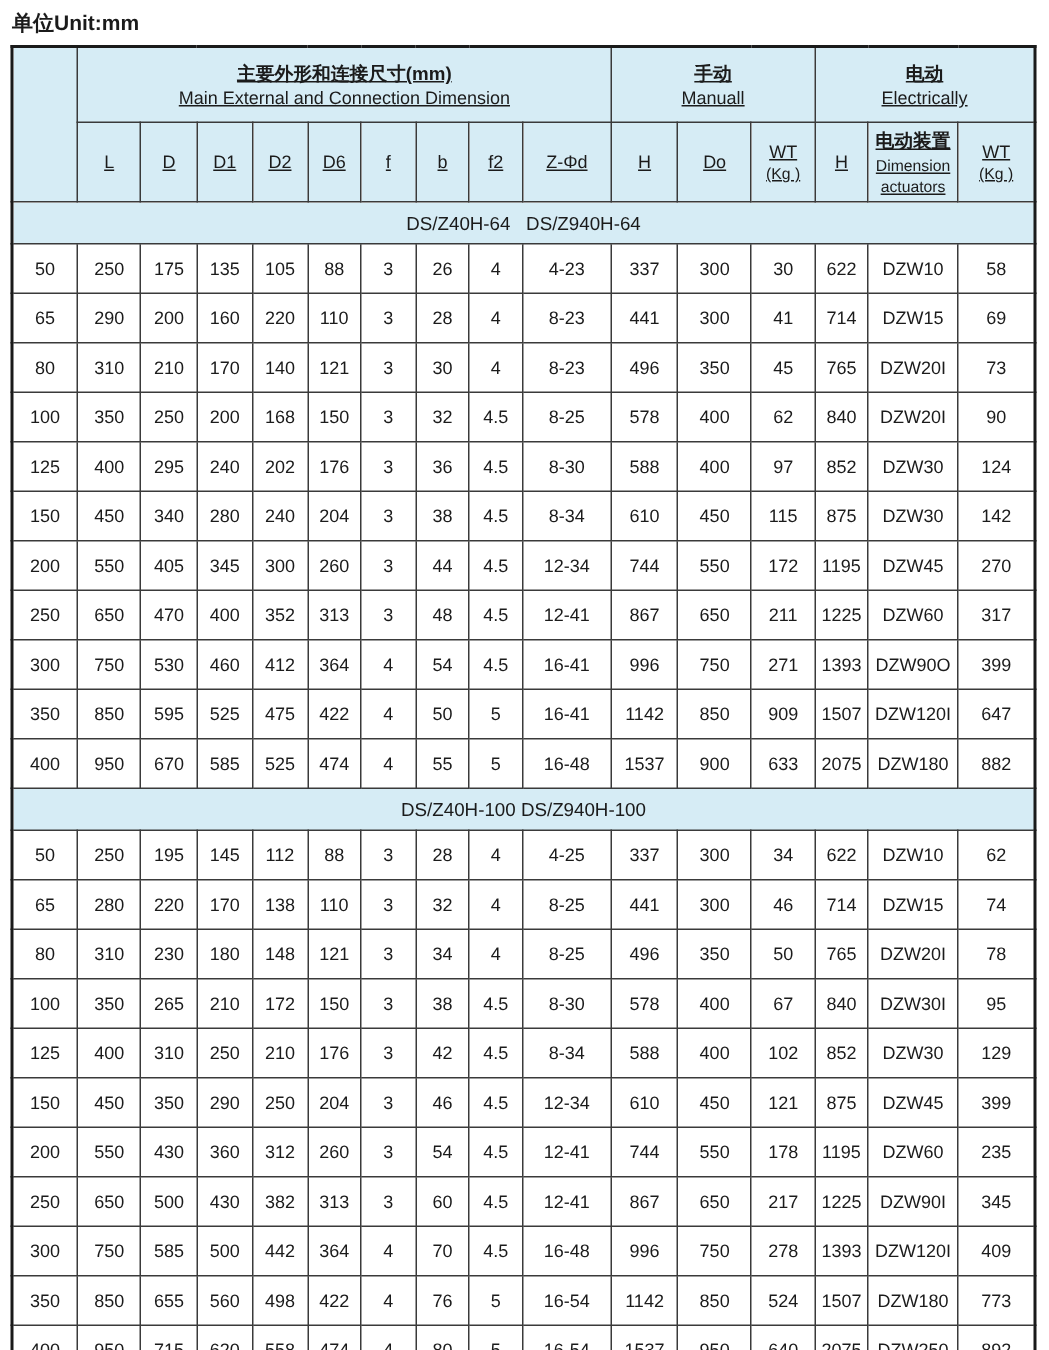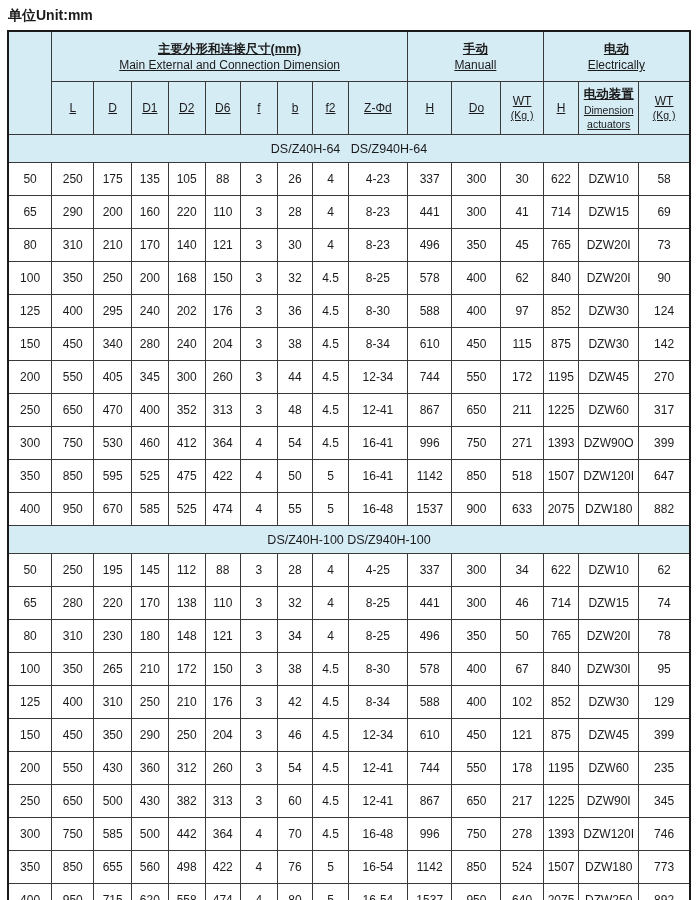--- a/index.html
+++ b/index.html
@@ -273,21 +273,21 @@
         <td>595</td>
         <td>525</td>
         <td>475</td>
         <td>422</td>
         <td>4</td>
         <td>50</td>
         <td>5</td>
         <td>16-41</td>
         <td>1142</td>
         <td>850</td>
-        <td>518</td>
+        <td>909</td>
         <td>1507</td>
         <td>DZW120I</td>
         <td>647</td>
       </tr>
       <tr class="data-row">
         <td>400</td>
         <td>950</td>
         <td>670</td>
         <td>585</td>
         <td>525</td>
@@ -459,21 +459,21 @@
         <td>364</td>
         <td>4</td>
         <td>70</td>
         <td>4.5</td>
         <td>16-48</td>
         <td>996</td>
         <td>750</td>
         <td>278</td>
         <td>1393</td>
         <td>DZW120I</td>
-        <td>746</td>
+        <td>409</td>
       </tr>
       <tr class="data-row">
         <td>350</td>
         <td>850</td>
         <td>655</td>
         <td>560</td>
         <td>498</td>
         <td>422</td>
         <td>4</td>
         <td>76</td>

